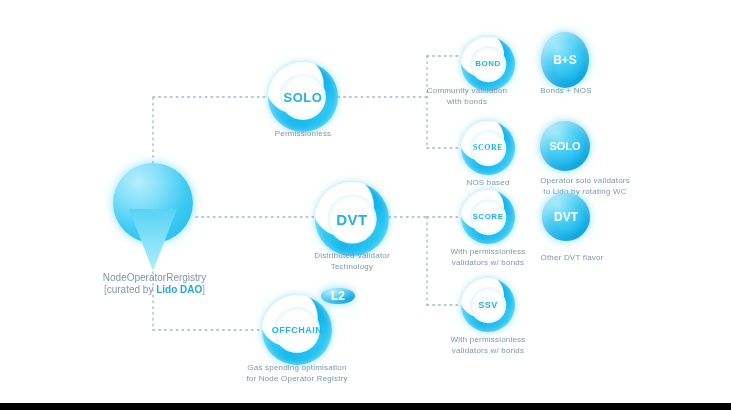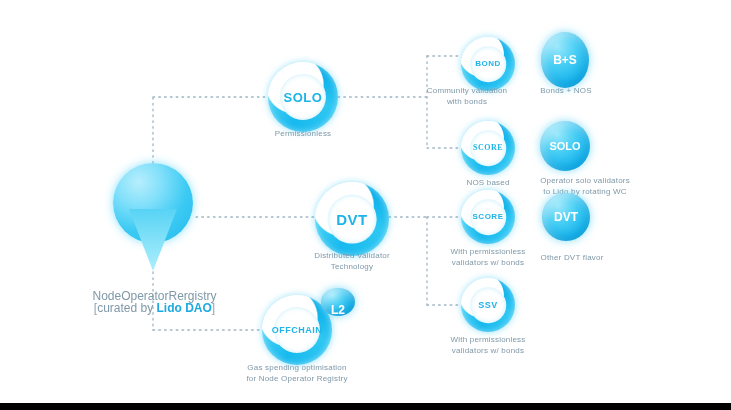--- a/index.html
+++ b/index.html
@@ -63,21 +63,21 @@
     filter:blur(.2px);
   }
   .pin-core{
     position:absolute;left:11px;top:10px;width:58px;height:58px;border-radius:50%;
     background:radial-gradient(circle at 36% 30%, #5fd5f6 0%, #2ec1f1 55%, #12b0ea 100%);
     display:flex;align-items:center;justify-content:center;
   }
   .pin-text{color:#fff;font-weight:bold;font-size:10px;line-height:12px;text-align:center;letter-spacing:.3px;}
   .pin-caption{
     position:absolute;left:82px;top:272px;width:145px;text-align:center;
-    color:#7f98a8;font-size:12px;line-height:12px;margin-top:18px;
+    color:#7f98a8;font-size:10px;line-height:12px;
   }
   .pin-caption .accent{color:#1fa9e0;font-weight:bold;}
   .pin-caption .brk{color:#8fa6b4;}
 
   .bottom-bar{position:absolute;left:0;top:403px;width:731px;height:7px;background:#000;}
 </style>
 </head>
 <body>
 
 <div id="stage">
@@ -134,21 +134,21 @@
   </div>
 
   <div class="node">
     <div class="ring" style="left:262px;top:295px;width:70px;height:70px;">
       <span class="ring-label" style="font-size:9px;">OFFCHAIN</span>
     </div>
     <div class="caption" style="left:227px;top:362px;width:140px;">Gas spending optimisation
 for Node Operator Registry</div>
   </div>
 
-  <div class="orb" style="left:321px;top:288px;width:34px;height:28px;align-items:flex-end;">
+  <div class="orb" style="left:321px;top:288px;width:34px;height:16px;">
     <span class="orb-label" style="font-size:12px;">L2</span>
   </div>
 
   <div class="node">
     <div class="ring" style="left:461px;top:37px;width:54px;height:54px;">
       <span class="ring-label" style="font-size:8px;">BOND</span>
     </div>
     <div class="caption" style="left:410px;top:85px;width:114px;">Community validation
 with bonds</div>
   </div>

